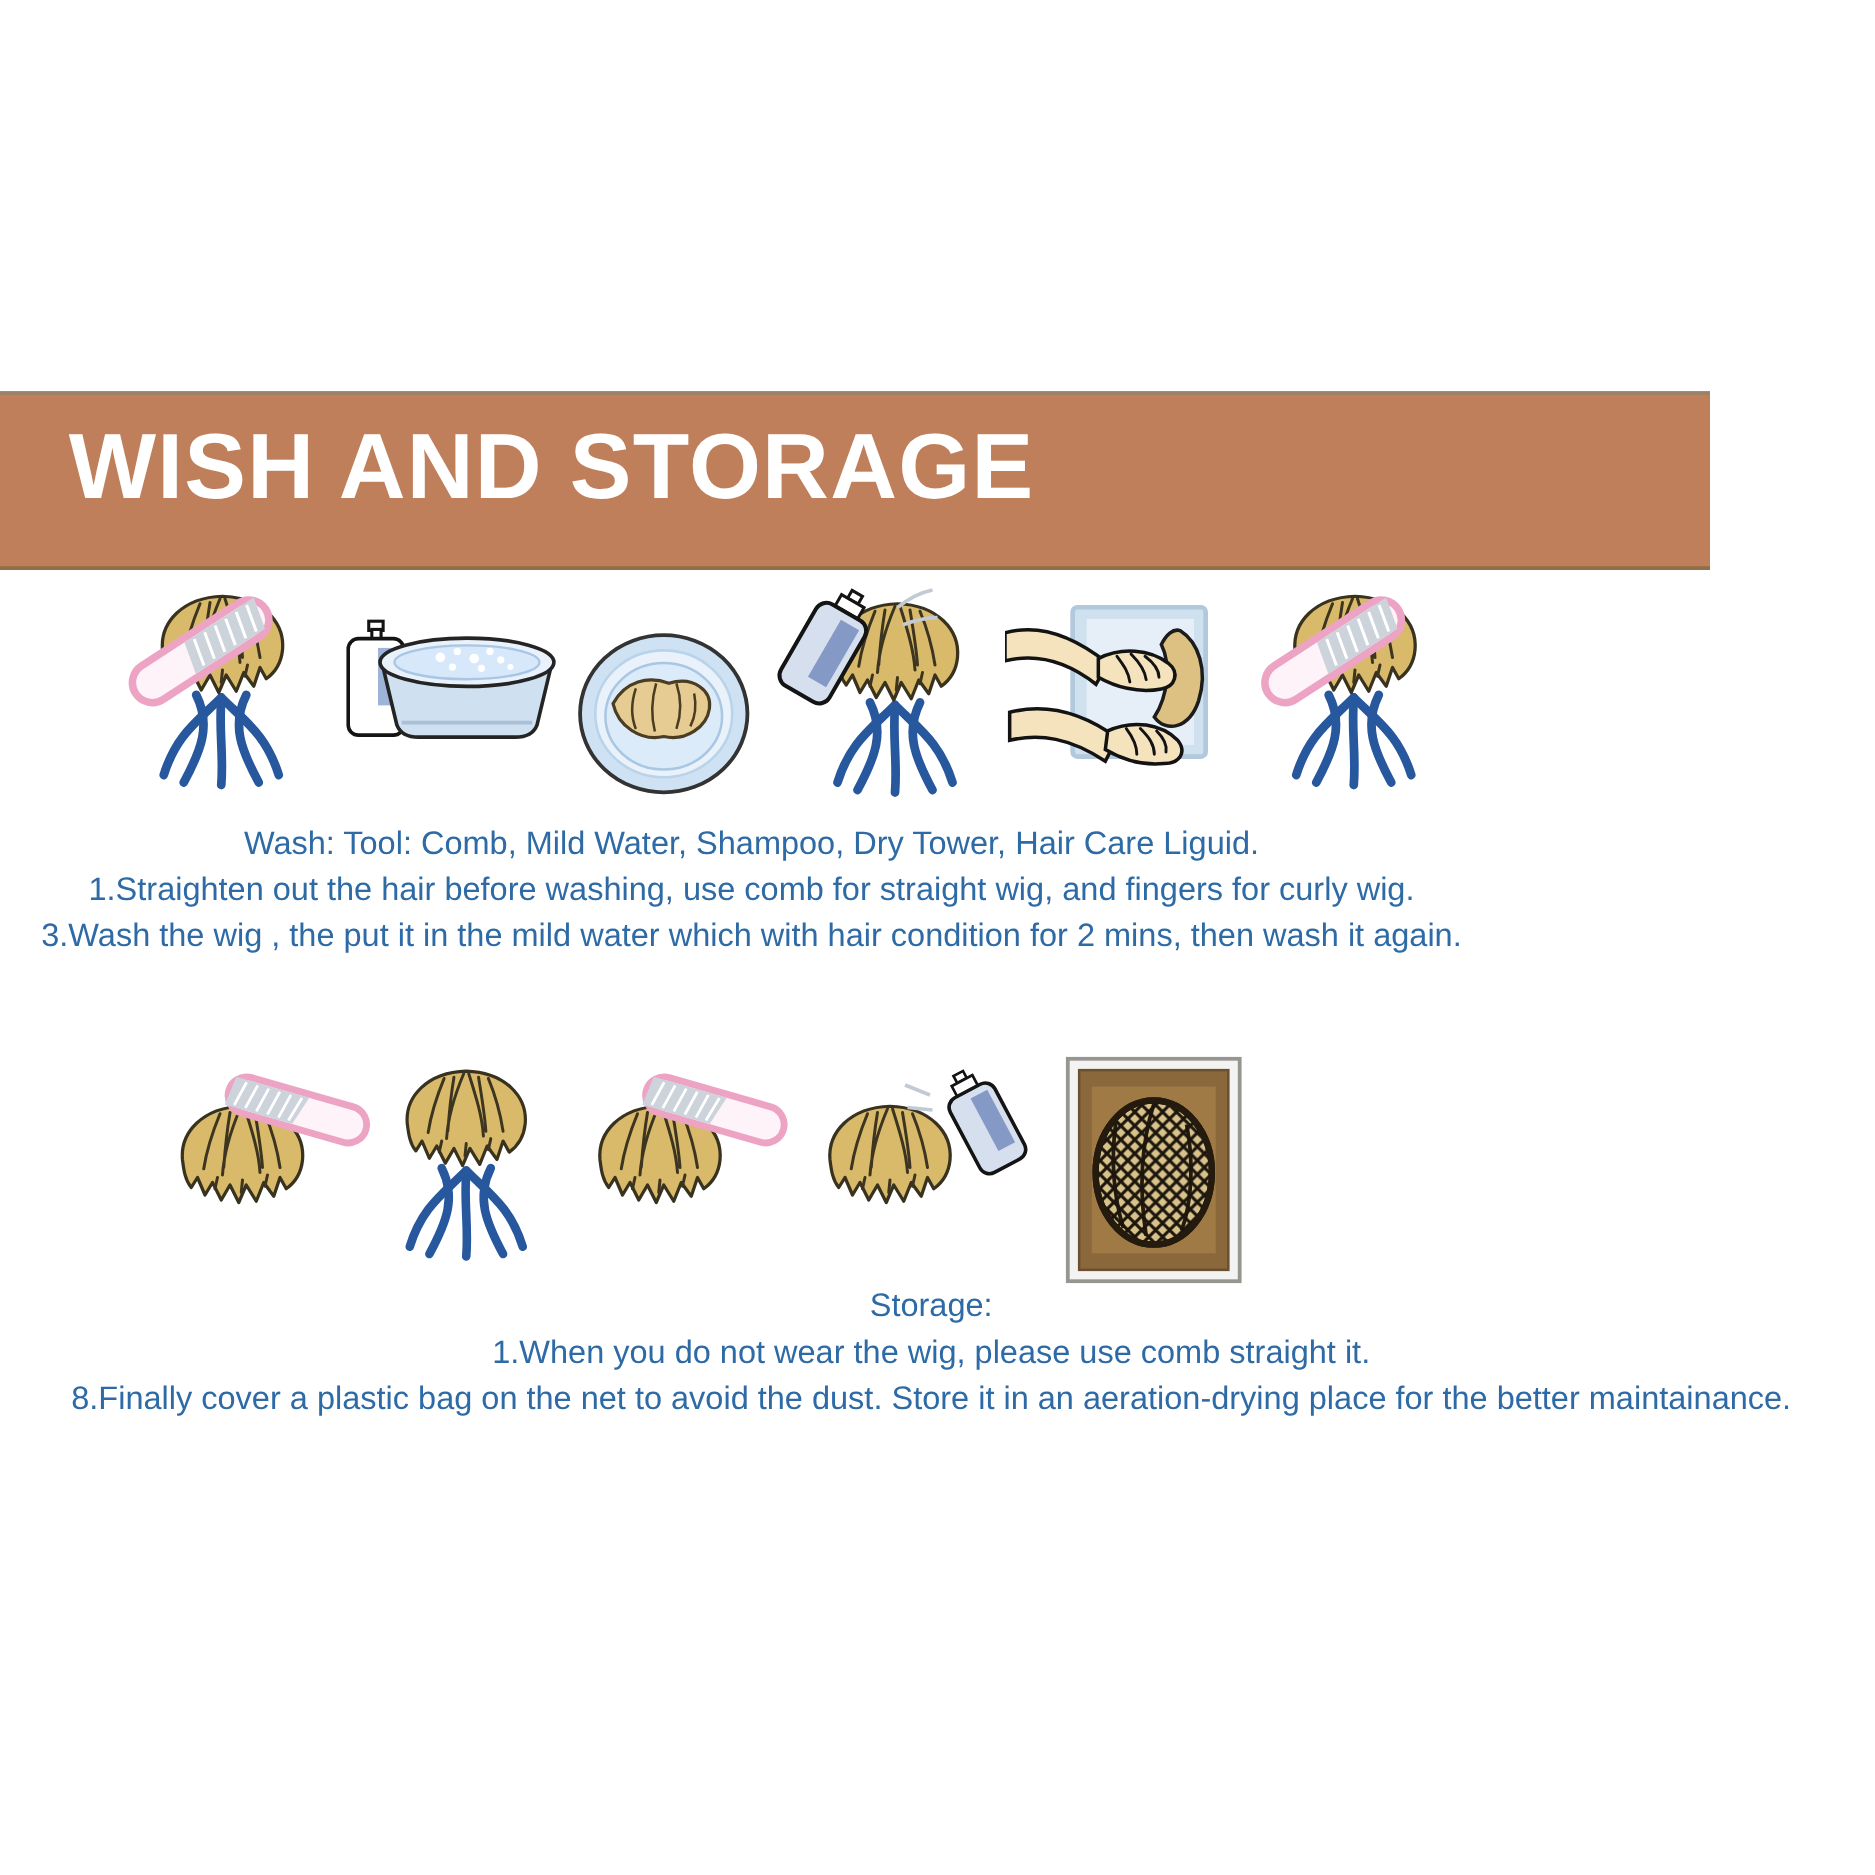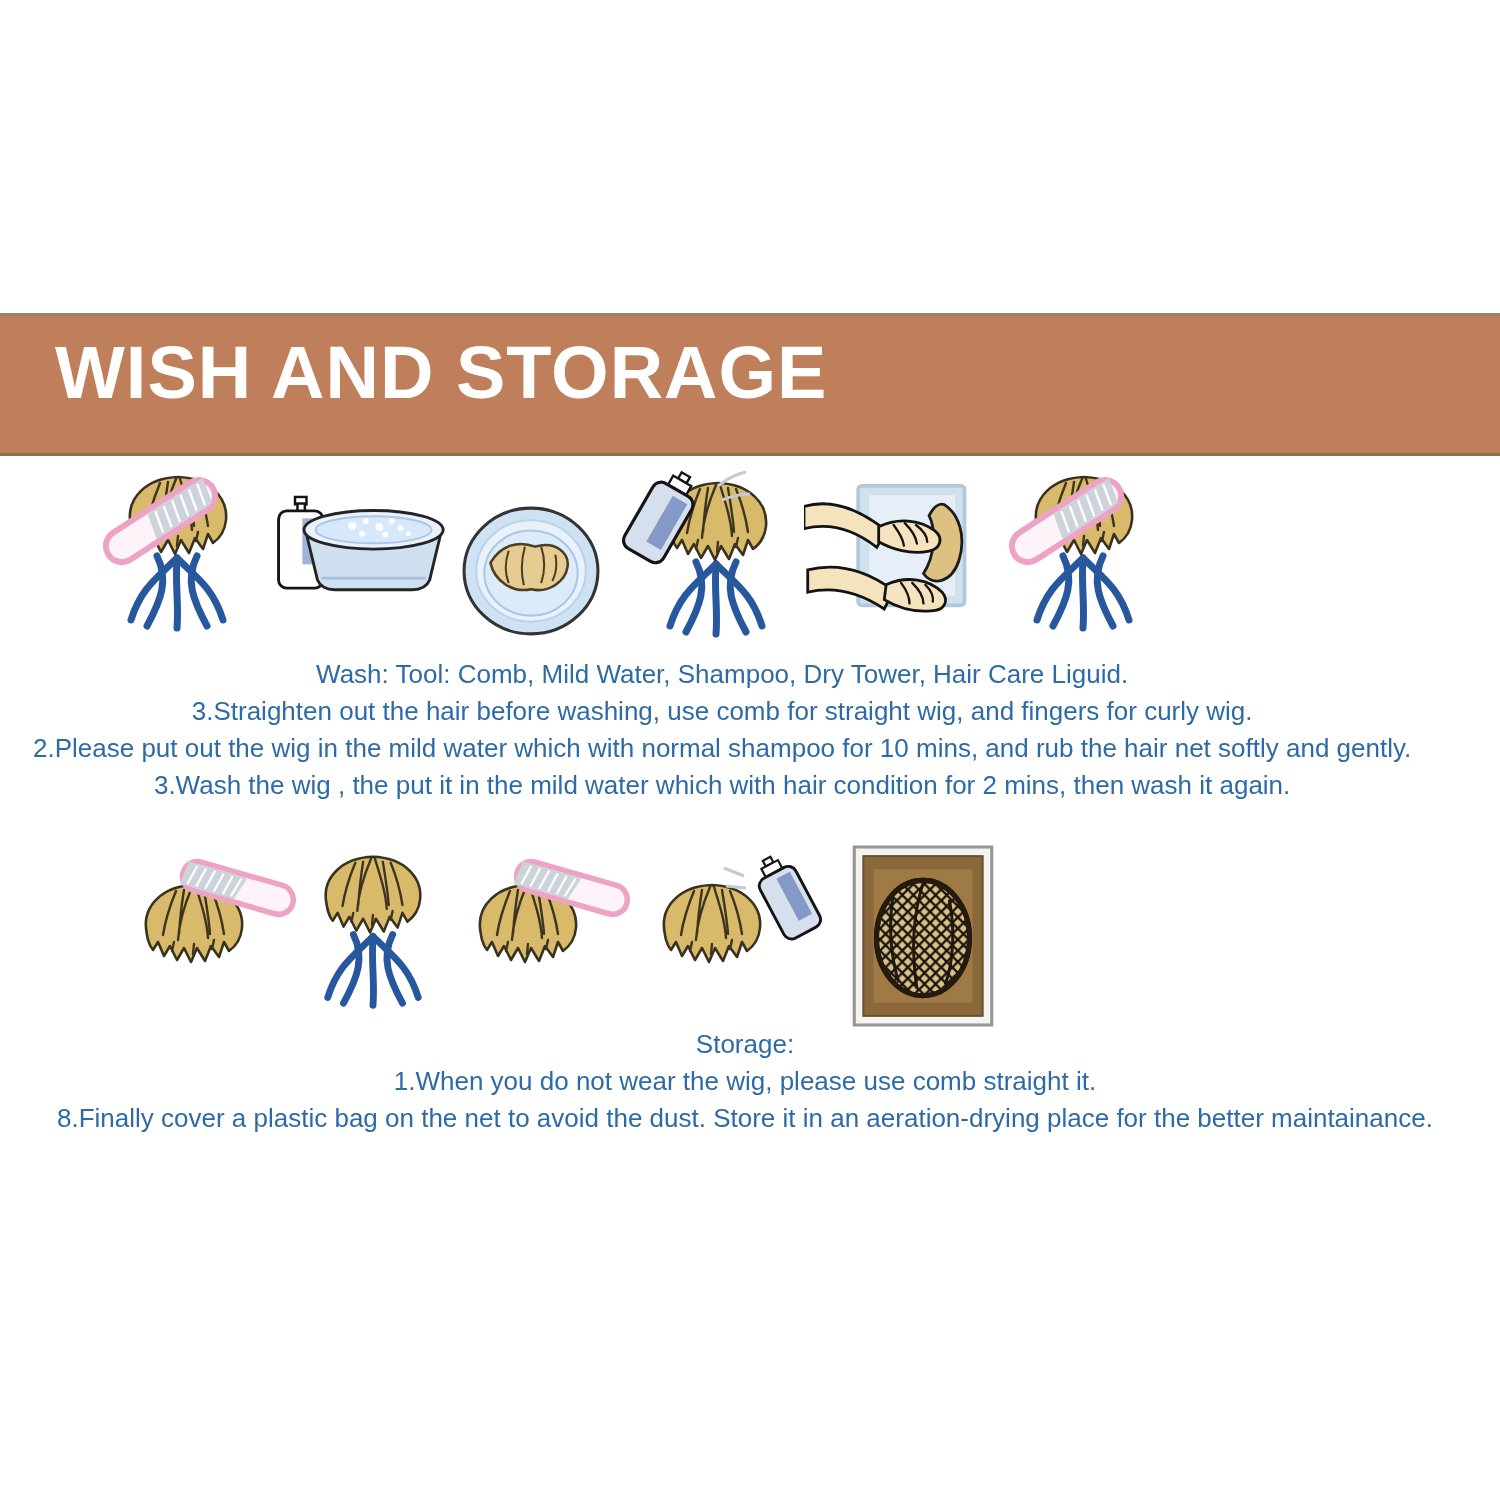--- a/index.html
+++ b/index.html
@@ -1,18 +1,18 @@
 <!DOCTYPE html>
 <html><head>
 <meta charset="utf-8">
 <style>
   html,body{margin:0;padding:0;background:#ffffff;}
   .page{position:relative;width:1500px;height:1500px;background:#ffffff;overflow:hidden;
         font-family:"Liberation Sans",sans-serif;}
-  .banner{position:absolute;left:0;top:313px;width:1500px;height:137px;background:#bf7f5b;
+  .banner{position:absolute;left:0;top:313px;width:1368px;height:137px;background:#bf7f5b;
           border-top:3px solid #9c8168;border-bottom:3px solid #8d7048;}
   .banner-title{position:absolute;left:55px;top:18px;margin:0;font-size:74px;line-height:78px;
           font-weight:bold;color:#ffffff;letter-spacing:1px;white-space:nowrap;}
   .instructions{position:absolute;left:33px;color:#2e6ba6;font-size:26px;line-height:37px;
           white-space:nowrap;text-align:center;}
   #wash-text{top:656px;}
   #storage-text{top:1026px;margin-left:24px;}
   .icon{position:absolute;}
   .defs{position:absolute;width:0;height:0;overflow:hidden;}
 </style>
@@ -154,22 +154,21 @@
   <svg class="icon" style="left:998px;top:458px" width="170" height="200" viewBox="0 0 170 200">
     <use href="#sym-stand" x="25" y="96"></use>
     <use href="#sym-wig" x="26" y="12"></use>
     <g transform="translate(2,80) rotate(-33)">
         <use href="#sym-comb"></use>
       </g>
   </svg>
 
   <div class="instructions" id="wash-text">
     <div>Wash: Tool: Comb, Mild Water, Shampoo, Dry Tower, Hair Care Liguid.</div>
-    <div>3.Straighten out the hair before washing, use comb for straight wig, and fingers for curly wig.</div>
-    <div>2.Please put out the wig in the mild water which with normal shampoo for 10 mins, and rub the hair net softly and gently.</div>
+    <div>1.Straighten out the hair before washing, use comb for straight wig, and fingers for curly wig.</div>
     <div>3.Wash the wig , the put it in the mild water which with hair condition for 2 mins, then wash it again.</div>
   </div>
 
   <svg class="icon" style="left:126px;top:848px" width="178" height="150" viewBox="0 0 178 150">
     <use href="#sym-wig" x="8" y="30"></use>
     <g transform="translate(60,4) rotate(16) scale(0.92)">
         <use href="#sym-comb2"></use>
       </g>
   </svg>
 

